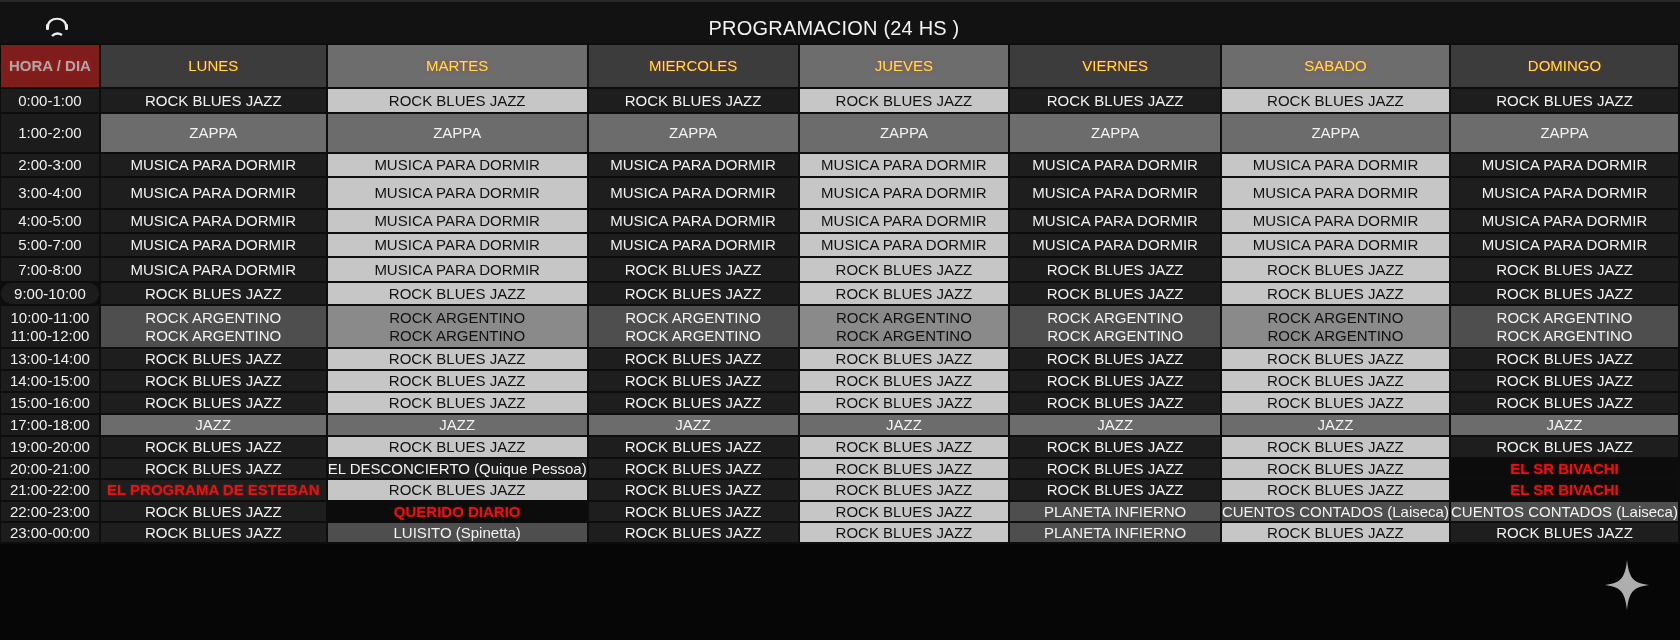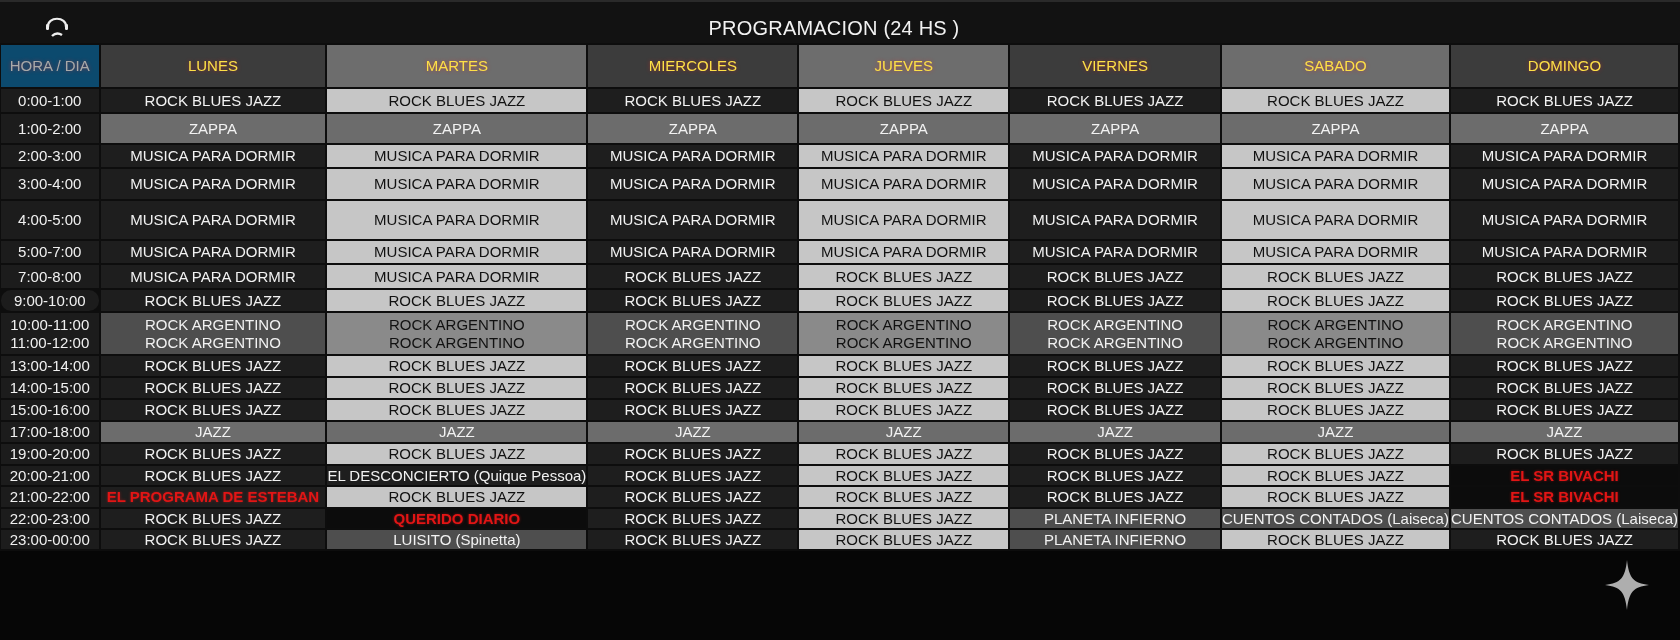--- a/index.html
+++ b/index.html
@@ -19,21 +19,21 @@
   table.grid {
     position:absolute; left:0; top:43px; border-collapse:separate; border-spacing:2px;
     background:#0d0d0d; table-layout:fixed; margin-left:-1px;
   }
   table.grid td, table.grid th {
     padding:0; text-align:center; vertical-align:middle; white-space:nowrap; overflow:hidden;
     font-size:15px; line-height:1.15;
   }
   th.hdr { height:42px; font-size:28px; font-weight:normal; color:#fde047;
            text-shadow:0 0 4px rgba(255,30,30,0.45); }
-  th.corner { background:#0c4a6e; color:#a9a9a9; font-size:16px; font-weight:normal; }
+  th.corner { background:#7f1d1d; color:#a9a9a9; font-size:16px; font-weight:bold; }
   td.time { background:#1c1c1c; color:#f0f0f0; font-size:15.5px; }
   .hdr-dark { background:#3c3c3c; }
   .hdr-light { background:#6d6d6d; }
   .c-dark { background:#1e1e1e; color:#f2f2f2; }
   .c-mid { background:#6c6c6c; color:#f2f2f2; }
   .c-midlight { background:#8a8a8a; color:#111; }
   .c-light { background:#c6c6c6; color:#111; }
   .c-black { background:#0c0c0c; color:#f2f2f2; }
   .c-gray { background:#4e4e4e; color:#f2f2f2; }
   .red { color:#e21515 !important; font-weight:bold; text-shadow:0 0 3px rgba(255,30,30,0.4); }
@@ -81,21 +81,21 @@
         <td class="time" style="height: 23px;">0:00-1:00</td>
         <td class="c-dark">ROCK BLUES JAZZ</td>
         <td class="c-light">ROCK BLUES JAZZ</td>
         <td class="c-dark">ROCK BLUES JAZZ</td>
         <td class="c-light">ROCK BLUES JAZZ</td>
         <td class="c-dark">ROCK BLUES JAZZ</td>
         <td class="c-light">ROCK BLUES JAZZ</td>
         <td class="c-dark">ROCK BLUES JAZZ</td>
       </tr>
       <tr>
-        <td class="time" style="height: 29px;">1:00-2:00</td>
+        <td class="time" style="height: 38px;">1:00-2:00</td>
         <td class="c-mid">ZAPPA</td>
         <td class="c-mid">ZAPPA</td>
         <td class="c-mid">ZAPPA</td>
         <td class="c-mid">ZAPPA</td>
         <td class="c-mid">ZAPPA</td>
         <td class="c-mid">ZAPPA</td>
         <td class="c-mid">ZAPPA</td>
       </tr>
       <tr>
         <td class="time" style="height: 22px;">2:00-3:00</td>
@@ -111,21 +111,21 @@
         <td class="time" style="height: 30px;">3:00-4:00</td>
         <td class="c-dark">MUSICA PARA DORMIR</td>
         <td class="c-light">MUSICA PARA DORMIR</td>
         <td class="c-dark">MUSICA PARA DORMIR</td>
         <td class="c-light">MUSICA PARA DORMIR</td>
         <td class="c-dark">MUSICA PARA DORMIR</td>
         <td class="c-light">MUSICA PARA DORMIR</td>
         <td class="c-dark">MUSICA PARA DORMIR</td>
       </tr>
       <tr>
-        <td class="time" style="height: 38px;">4:00-5:00</td>
+        <td class="time" style="height: 22px;">4:00-5:00</td>
         <td class="c-dark">MUSICA PARA DORMIR</td>
         <td class="c-light">MUSICA PARA DORMIR</td>
         <td class="c-dark">MUSICA PARA DORMIR</td>
         <td class="c-light">MUSICA PARA DORMIR</td>
         <td class="c-dark">MUSICA PARA DORMIR</td>
         <td class="c-light">MUSICA PARA DORMIR</td>
         <td class="c-dark">MUSICA PARA DORMIR</td>
       </tr>
       <tr>
         <td class="time" style="height: 22px;">5:00-7:00</td>

